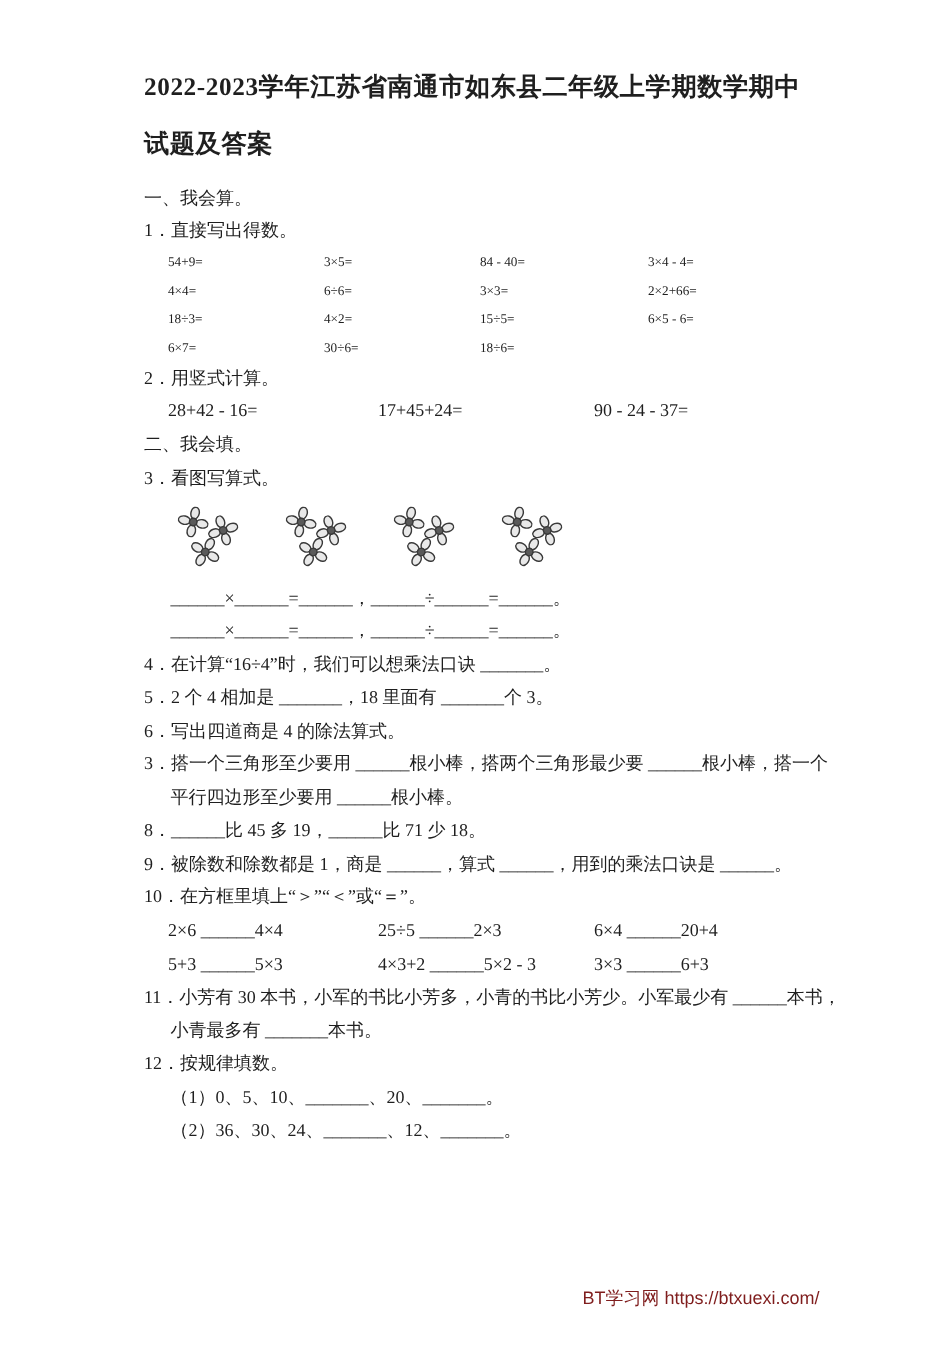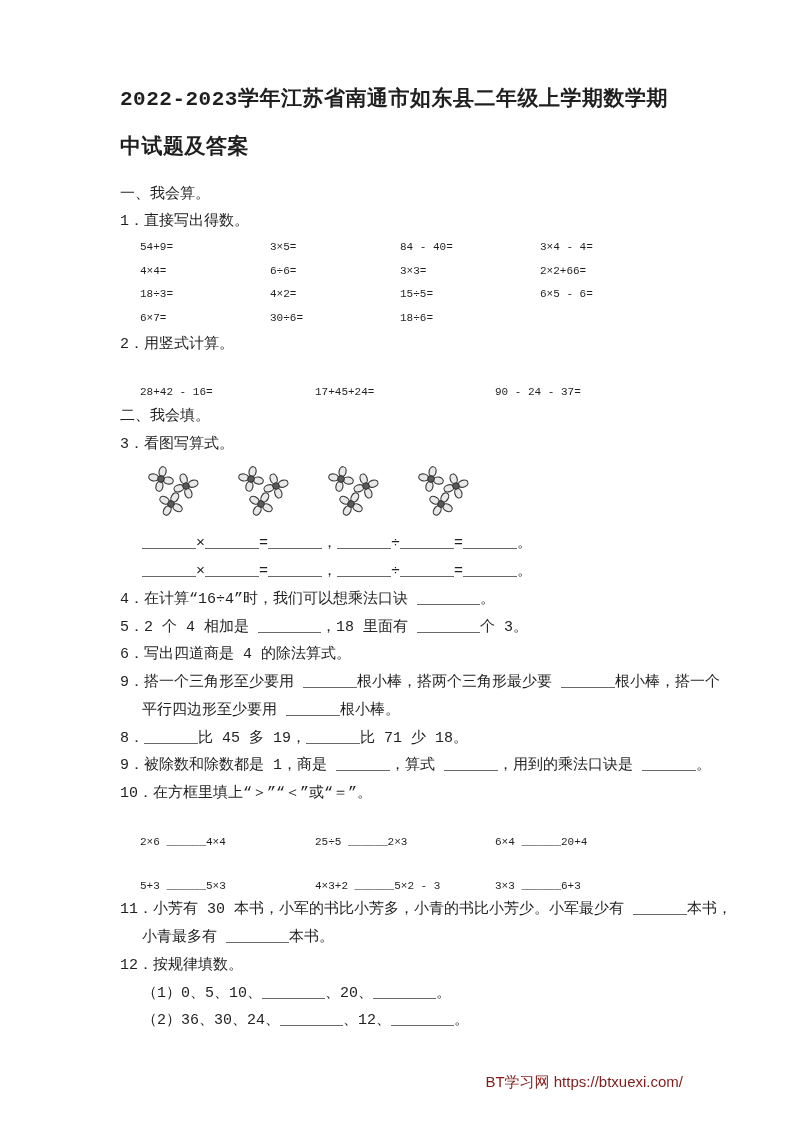--- a/index.html
+++ b/index.html
@@ -8,22 +8,21 @@
     height: 1122px;
     background: #ffffff;
     position: relative;
     overflow: hidden;
     font-family: "Liberation Serif", "DejaVu Serif", serif;
     color: #1f1f1f;
   }
   .page {
     box-sizing: border-box;
     width: 793px;
-    padding: 76px 118px 0 120px;
-    font-family: Liberation Mono, monospace;
+    padding: 48px 118px 0 120px;
   }
   .title {
     font-size: 21px;
     font-weight: bold;
     line-height: 2.3;
     margin: 0 0 8px 0;
     letter-spacing: 0.5px;
   }
   .line {
     margin: 0;
@@ -36,23 +35,22 @@
     display: grid;
     grid-template-columns: 130px 130px 140px 1fr;
     padding-left: 20px;
     font-size: 11px;
     line-height: 2.15;
   }
   .grid3 {
     display: grid;
     grid-template-columns: 175px 180px 1fr;
     padding-left: 20px;
-    font-size: 11px;
+    font-size: 15px;
     line-height: 1.85;
-    margin-top: 24px;
   }
   .flowers {
     display: flex;
     gap: 32px;
     padding: 8px 0 6px 26px;
     height: 58px;
   }
   .flower-group {
     position: relative;
     width: 58px;
@@ -237,21 +235,21 @@
         </svg>
       </div>
     </div>
 
   <p class="line indent">______×______=______，______÷______=______。</p>
   <p class="line indent">______×______=______，______÷______=______。</p>
 
   <p class="line">4．在计算“16÷4”时，我们可以想乘法口诀 _______。</p>
   <p class="line">5．2 个 4 相加是 _______，18 里面有 _______个 3。</p>
   <p class="line">6．写出四道商是 4 的除法算式。</p>
-  <p class="line">9．搭一个三角形至少要用 ______根小棒，搭两个三角形最少要 ______根小棒，搭一个</p>
+  <p class="line">3．搭一个三角形至少要用 ______根小棒，搭两个三角形最少要 ______根小棒，搭一个</p>
   <p class="line indent">平行四边形至少要用 ______根小棒。</p>
   <p class="line">8．______比 45 多 19，______比 71 少 18。</p>
   <p class="line">9．被除数和除数都是 1，商是 ______，算式 ______，用到的乘法口诀是 ______。</p>
 
   <p class="line">10．在方框里填上“＞”“＜”或“＝”。</p>
   <div class="grid3">
     <span>2×6 ______4×4</span>
     <span>25÷5 ______2×3</span>
     <span>6×4 ______20+4</span>
   </div>

